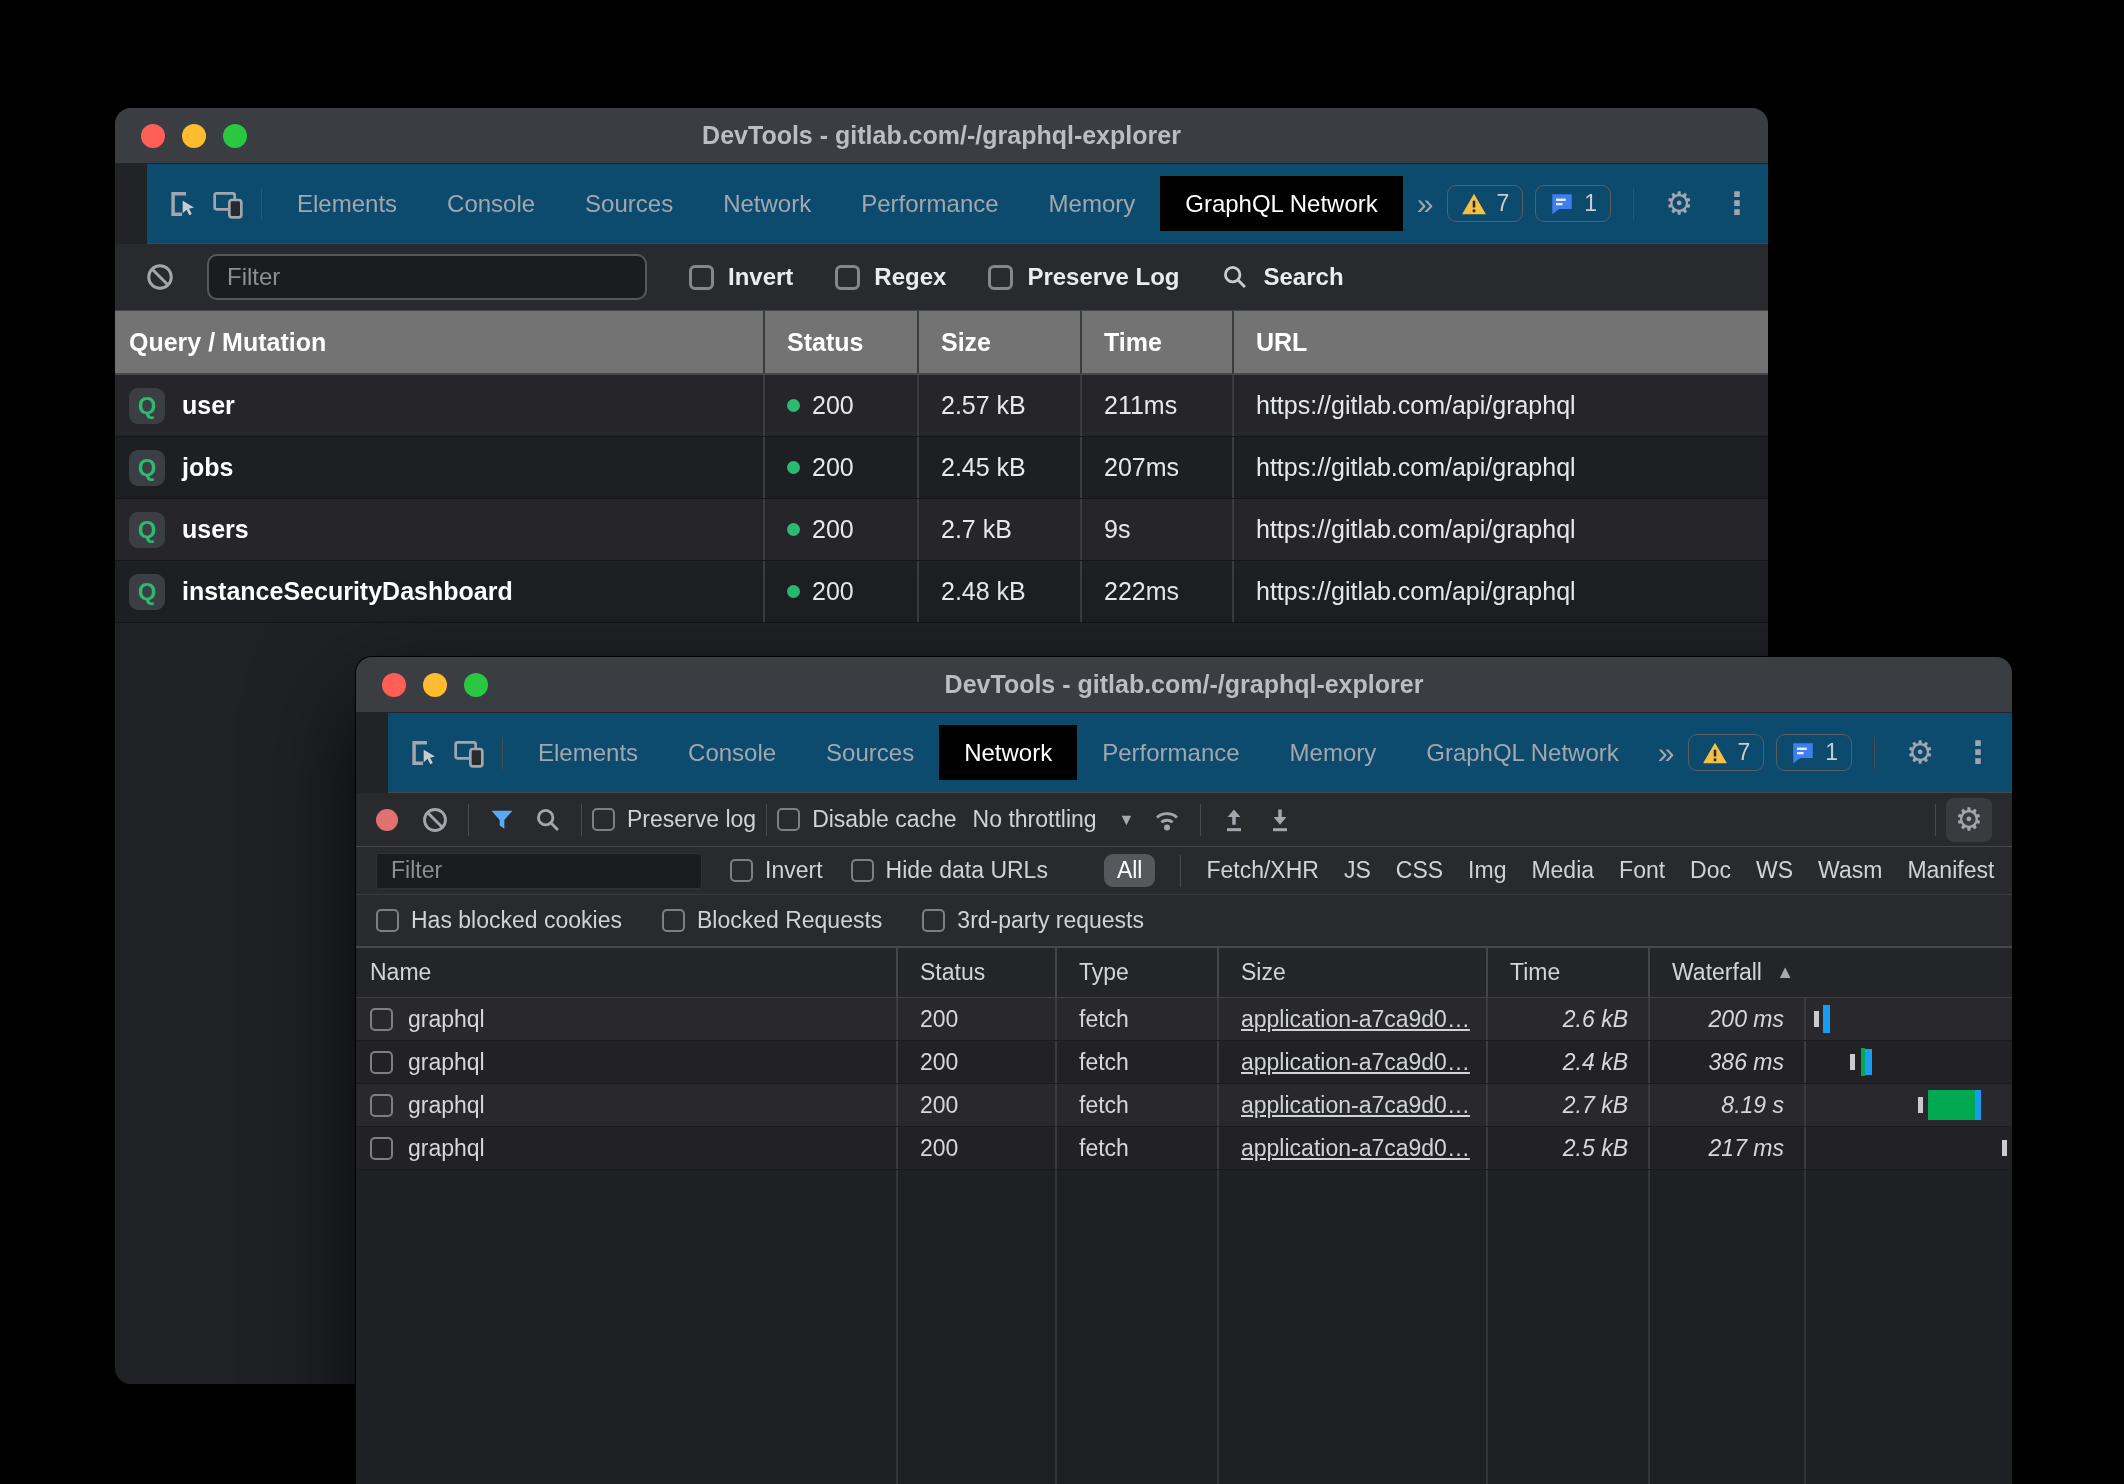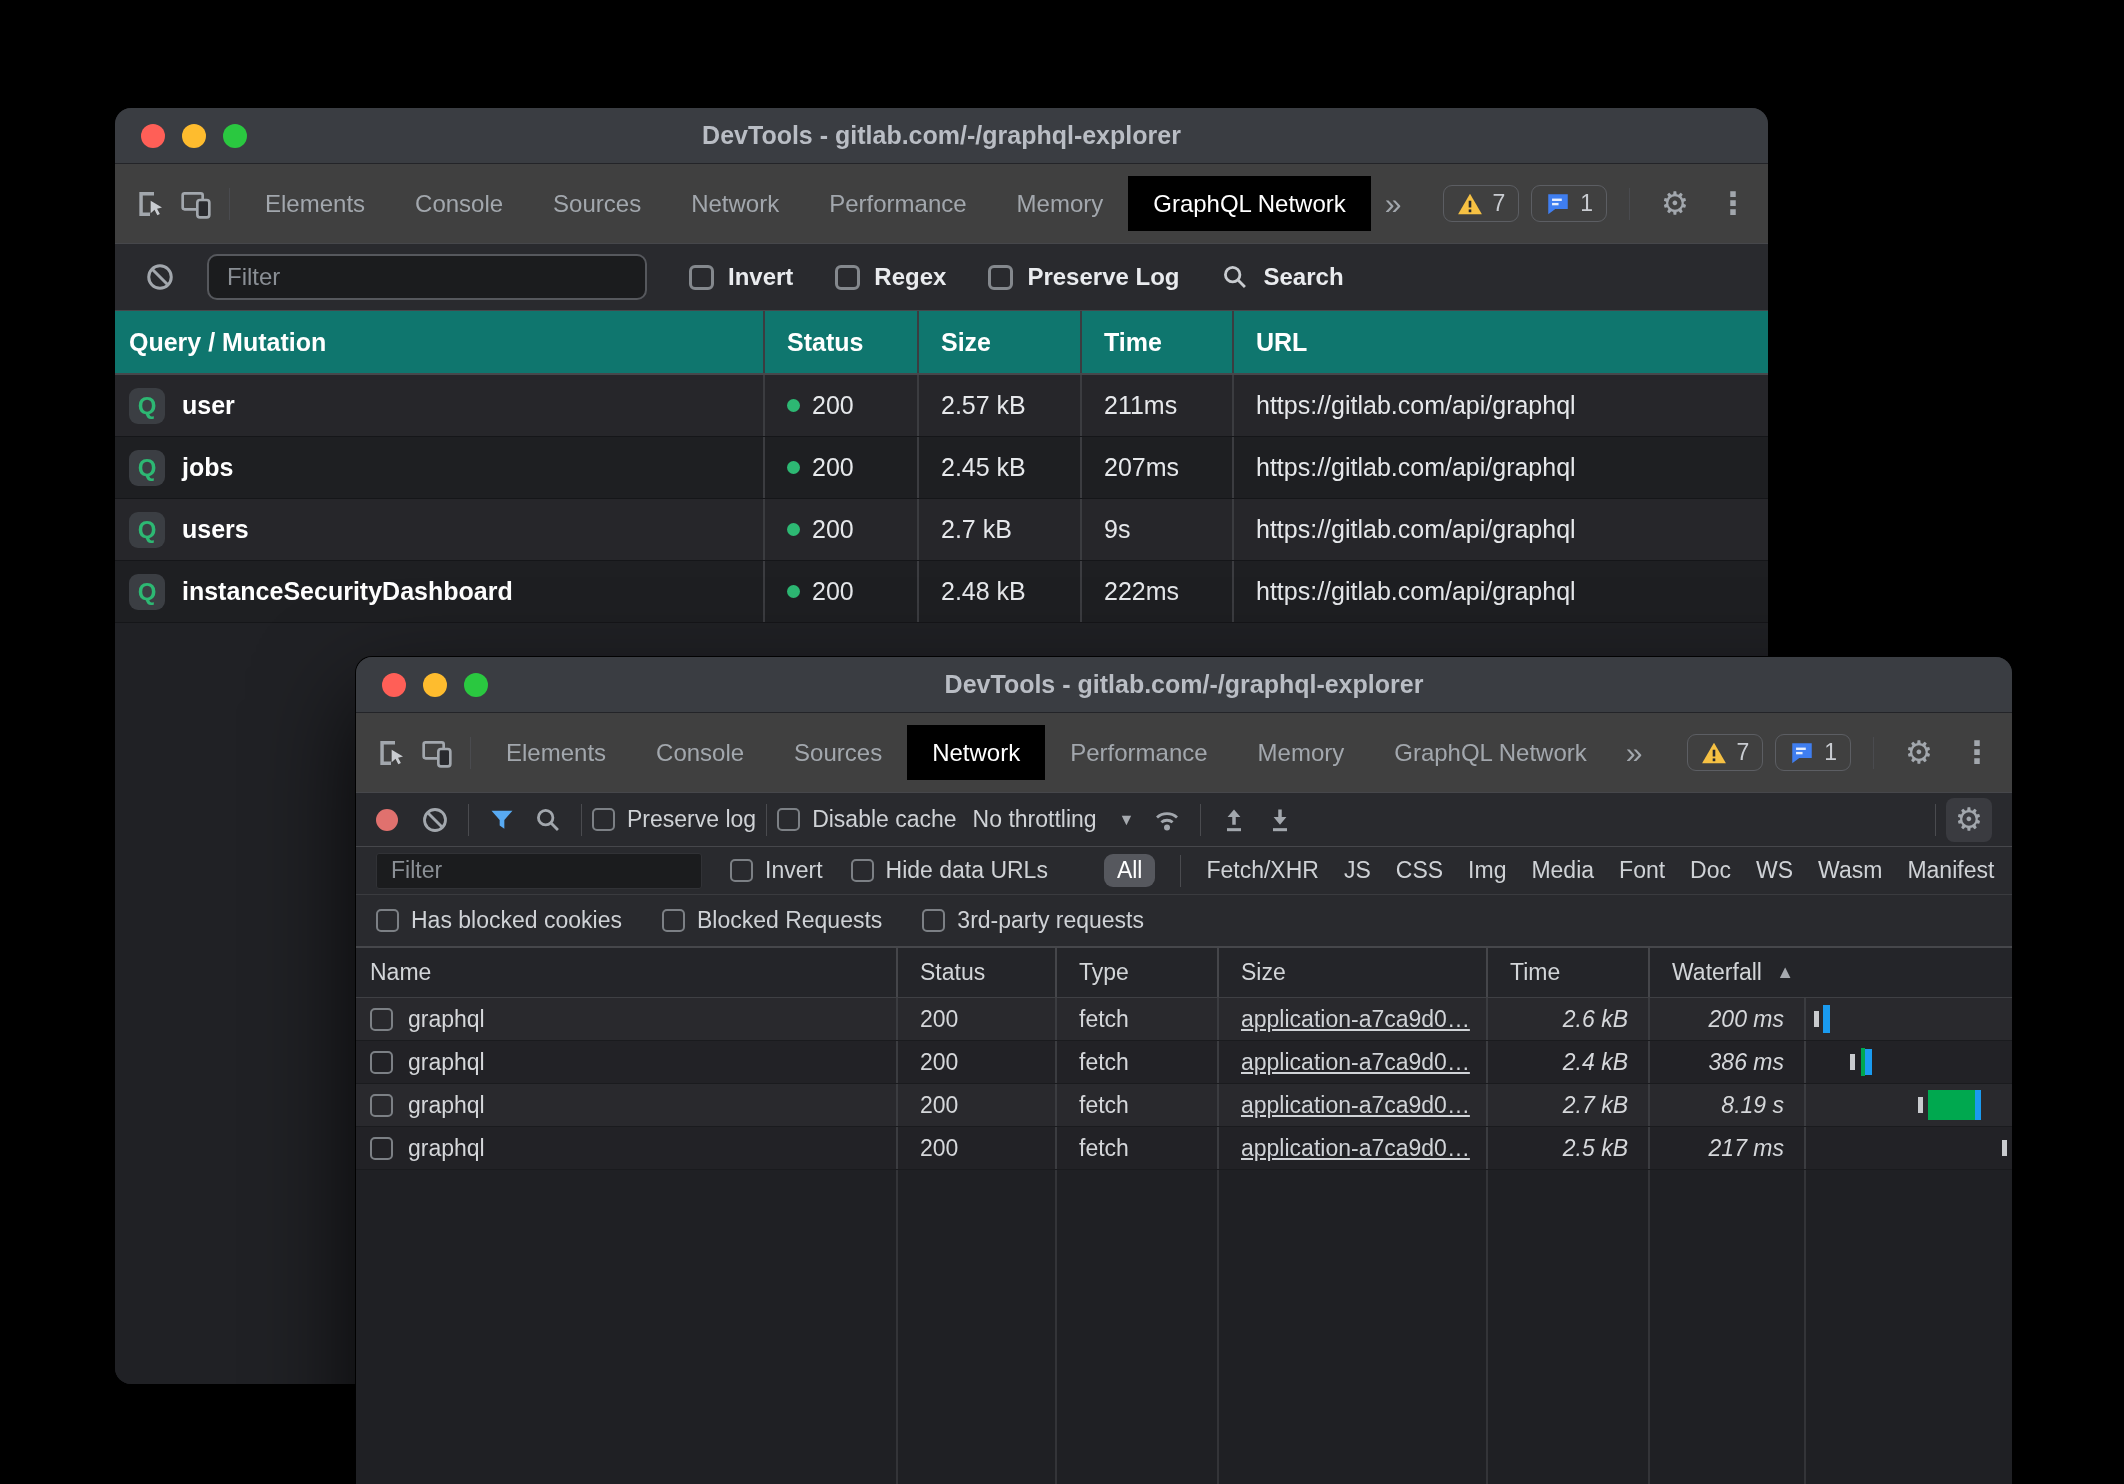--- a/index.html
+++ b/index.html
@@ -12,21 +12,21 @@
 
   
   .titlebar{flex:none;height:55px;background:#3a3d42;display:flex;align-items:center;justify-content:center;
             position:relative;border-bottom:1px solid #232428;}
   .traffic{position:absolute;left:26px;top:0;height:100%;display:flex;align-items:center;gap:17px;}
   .light{width:24px;height:24px;border-radius:50%;}
   .red{background:#ff5f57}.yellow{background:#febc2e}.green{background:#2ac840}
   .win-title{font-size:25px;font-weight:700;color:#b9bdc4;}
 
   
-  .tabbar{flex:none;height:55px;background:#404040;border-bottom:1px solid #46474b;display:flex;align-items:stretch;padding:12px 12px;}
+  .tabbar{flex:none;height:55px;background:#0c4a6e;border-bottom:1px solid #46474b;display:flex;align-items:stretch;padding:12px 12px;margin-left:32px;}
   .icon-btn{width:46px;display:flex;align-items:center;justify-content:center;flex:none;}
   .vsep{width:1px;background:#4a4b4f;align-self:center;height:32px;margin:0 10px;flex:none;}
   .tab{display:flex;align-items:center;padding:0 25px;font-size:24px;color:#a2a7ad;white-space:nowrap;}
   .tab.selected{background:#000;color:#fff;}
   .chev{display:flex;align-items:center;padding:0 14px;font-size:30px;color:#a2a7ad;}
   .badges{margin-left:auto;display:flex;align-items:center;gap:12px;}
   .badge{display:flex;align-items:center;gap:9px;border:1px solid #5c5e63;border-radius:9px;padding:4px 13px;
          color:#c9ccd1;font-size:23px;}
   .glyph{color:#a2a7ad;font-size:31px;line-height:1;}
   .kebab{font-weight:700;letter-spacing:0;}
@@ -43,21 +43,21 @@
   .lbl-bold{font-weight:700;color:#e9ebee;white-space:nowrap;}
 
   
   .bw-grid{display:grid;grid-template-columns:648px 154px 163px 152px 1fr;}
   .fw-grid{display:grid;grid-template-columns:540px 159px 162px 269px 162px 156px 1fr;}
   .c{display:flex;align-items:center;height:100%;padding-left:22px;overflow:hidden;box-sizing:border-box;white-space:nowrap;}
   .c:first-child{padding-left:14px;}
   .c+.c{border-left:2px solid #3b3c40;}
   .right{justify-content:flex-end;padding-right:20px;font-style:italic;}
 
-  .bw-header{flex:none;height:62px;background:#0f766e;border-bottom:2px solid #46474b;
+  .bw-header{flex:none;height:62px;background:#737373;border-bottom:2px solid #46474b;
              font-size:25px;font-weight:700;color:#fff;}
   .bw-row{flex:none;height:61px;font-size:25px;color:#e6e8eb;border-bottom:1px solid #151619;}
   .bw-row.odd{background:#26262a;} .bw-row.even{background:#1e1f22;}
   .qbadge{width:36px;height:36px;border-radius:9px;background:#3b3e43;color:#2db873;font-weight:700;font-size:24px;
           display:flex;align-items:center;justify-content:center;margin-right:17px;flex:none;}
   .reqname{font-weight:700;color:#fff;}
   .dot{width:13px;height:13px;border-radius:50%;background:#2db873;margin-right:12px;flex:none;}
   .bw-filler{flex:1;background:#202125;}
 
   

